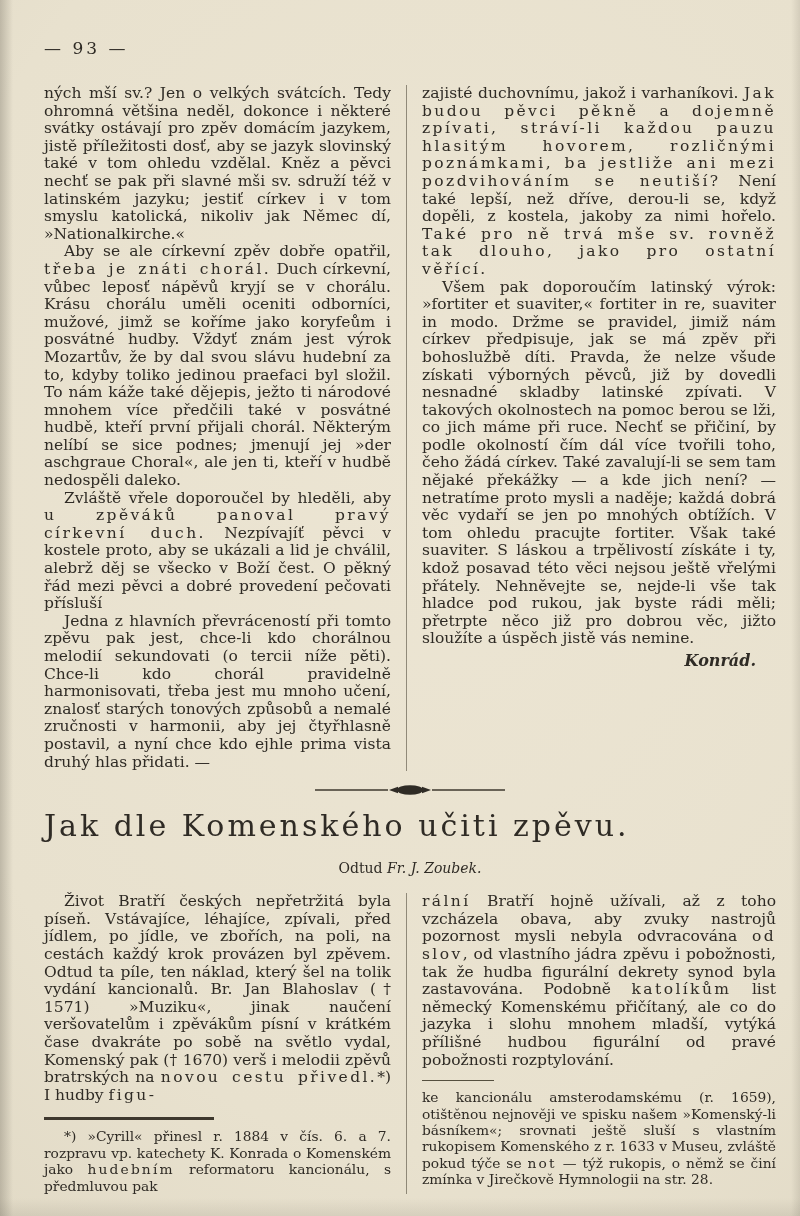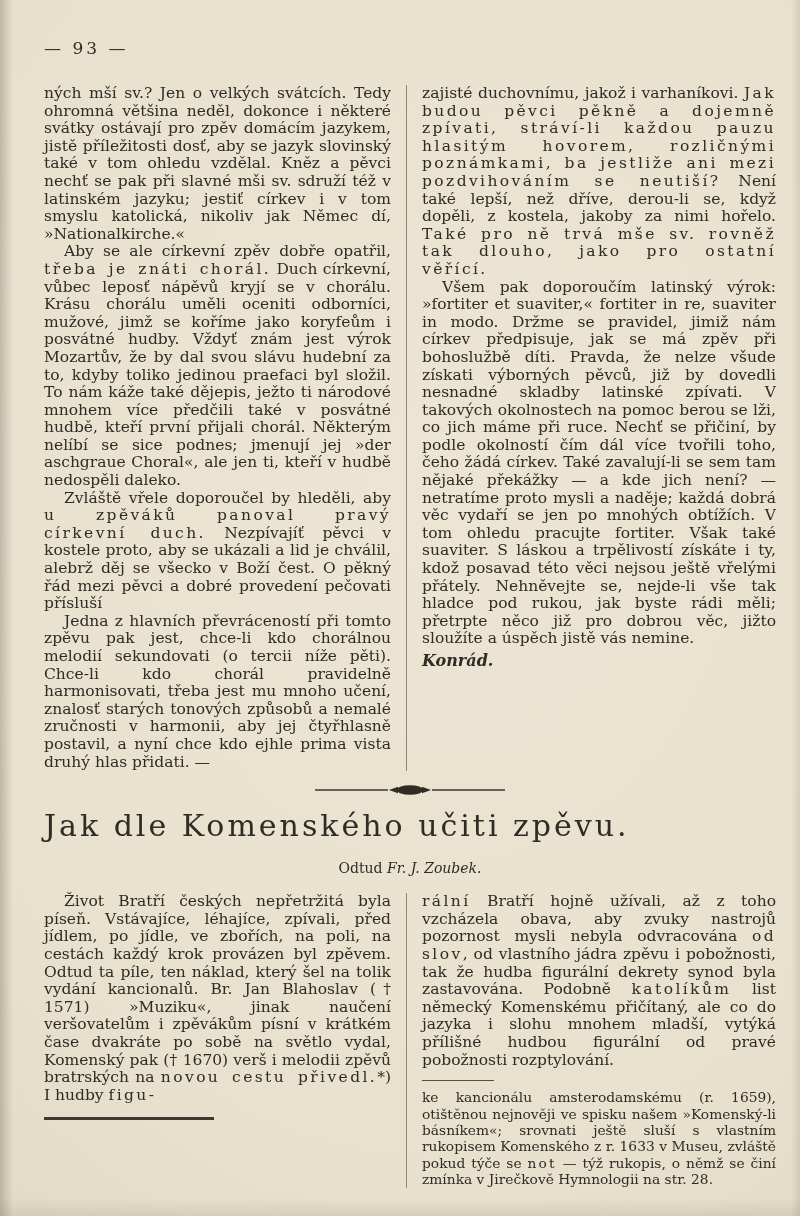--- a/index.html
+++ b/index.html
@@ -20,21 +20,21 @@
     text-align:left;font-size:17px;letter-spacing:3px;
     margin:0 0 27px 0;
   }
   .cols{display:flex;align-items:stretch;}
   .col-l{width:362px;box-sizing:border-box;padding-right:15px;}
   .col-r{flex:1;box-sizing:border-box;padding-left:15px;border-left:1px solid rgba(70,63,50,.55);}
   .para{margin:0;font-size:15.5px;line-height:17.6px;text-align:justify;}
   .para.ind{text-indent:20px;}
   .sp{letter-spacing:.155em;word-spacing:.2em;}
   .n{}
-  .sig{margin:3px 20px 0 0;font-style:italic;font-weight:bold;font-size:16px;}
+  .sig{margin:3px 20px 0 0;text-align:right;font-style:italic;font-weight:bold;font-size:16px;}
   .orn{display:flex;justify-content:center;margin:13px 0 4px 0;}
   .title{margin:12px 0 17px 0;text-align:left;font-size:30px;font-weight:normal;letter-spacing:3px;}
   .byline{margin:11px 0 0 0;text-align:center;font-size:14px;}
   .byline .it{font-style:italic;}
   .art2{margin-top:17px;}
   .fnsep-l{border-top:3px solid #3e382e;width:170px;margin:13px 0 8px 0;}
   .fnsep-r{border-top:1px solid #55503f;width:72px;margin:11px 0 8px 0;}
   .fn .para{font-size:13.8px;line-height:16.4px;}
 </style>
 </head>
@@ -73,20 +73,23 @@
 <h1 class="title">Jak dle Komenského učiti zpěvu.</h1>
 <p class="byline"><span>Odtud </span><span class="it">Fr. J. Zoubek.</span></p>
 
 <section class="art2">
   <div class="cols">
     <div class="col-l">
       <div>
           <p class="para ind"><span class="n">Život Bratří českých nepřetržitá byla píseň. Vstávajíce, léhajíce, zpívali, před jídlem, po jídle, ve zbořích, na poli, na cestách každý krok provázen byl zpěvem. Odtud ta píle, ten náklad, který šel na tolik vydání kancionalů. Br. Jan Blahoslav († 1571) »Muziku«, jinak naučení veršovatelům i zpěvákům písní v krátkém čase dvakráte po sobě na světlo vydal, Komenský pak († 1670) verš i melodii zpěvů bratrských na </span><span class="sp">novou cestu přivedl.</span><span class="n">*) I hudby </span><span class="sp">figu-</span></p>
         </div>
       <div class="fnsep-l"></div>
+      <div class="fn">
+          <p class="para ind"><span class="n">*) »Cyrill« přinesl r. 1884 v čís. 6. a 7. rozpravu vp. katechety K. Konrada o Komenském jako </span><span class="sp">hudebním</span><span class="n"> reformatoru kancionálu, s předmluvou pak</span></p>
+        </div>
     </div>
     <div class="col-r">
       <div>
           <p class="para"><span class="sp">rální</span><span class="n"> Bratří hojně užívali, až z toho vzcházela obava, aby zvuky nastrojů pozornost mysli nebyla odvracována </span><span class="sp">od slov</span><span class="n">, od vlastního jádra zpěvu i pobožnosti, tak že hudba figurální dekrety synod byla zastavována. Podobně </span><span class="sp">katolíkům</span><span class="n"> list německý Komenskému přičítaný, ale co do jazyka i slohu mnohem mladší, vytýká přílišné hudbou figurální od pravé pobožnosti rozptylování.</span></p>
         </div>
       <div class="fnsep-r"></div>
       <div class="fn">
           <p class="para"><span class="n">ke kancionálu amsterodamskému (r. 1659), otištěnou nejnověji ve spisku našem »Komenský-li básníkem«; srovnati ještě sluší s vlastním rukopisem Komenského z r. 1633 v Museu, zvláště pokud týče se </span><span class="sp">not</span><span class="n"> — týž rukopis, o němž se činí zmínka v Jirečkově Hymnologii na str. 28.</span></p>
         </div>
     </div>

